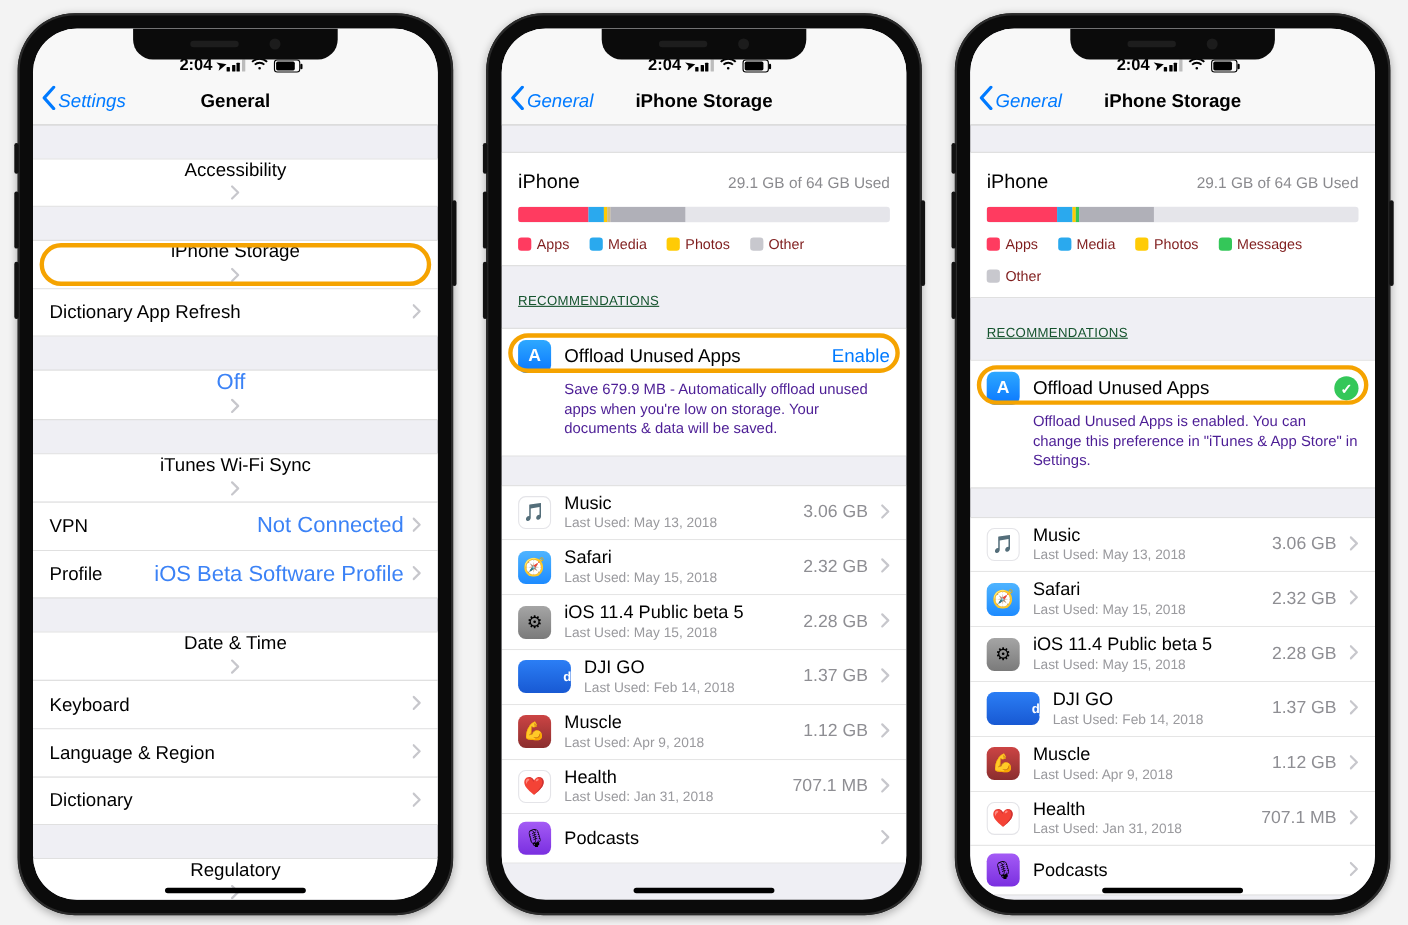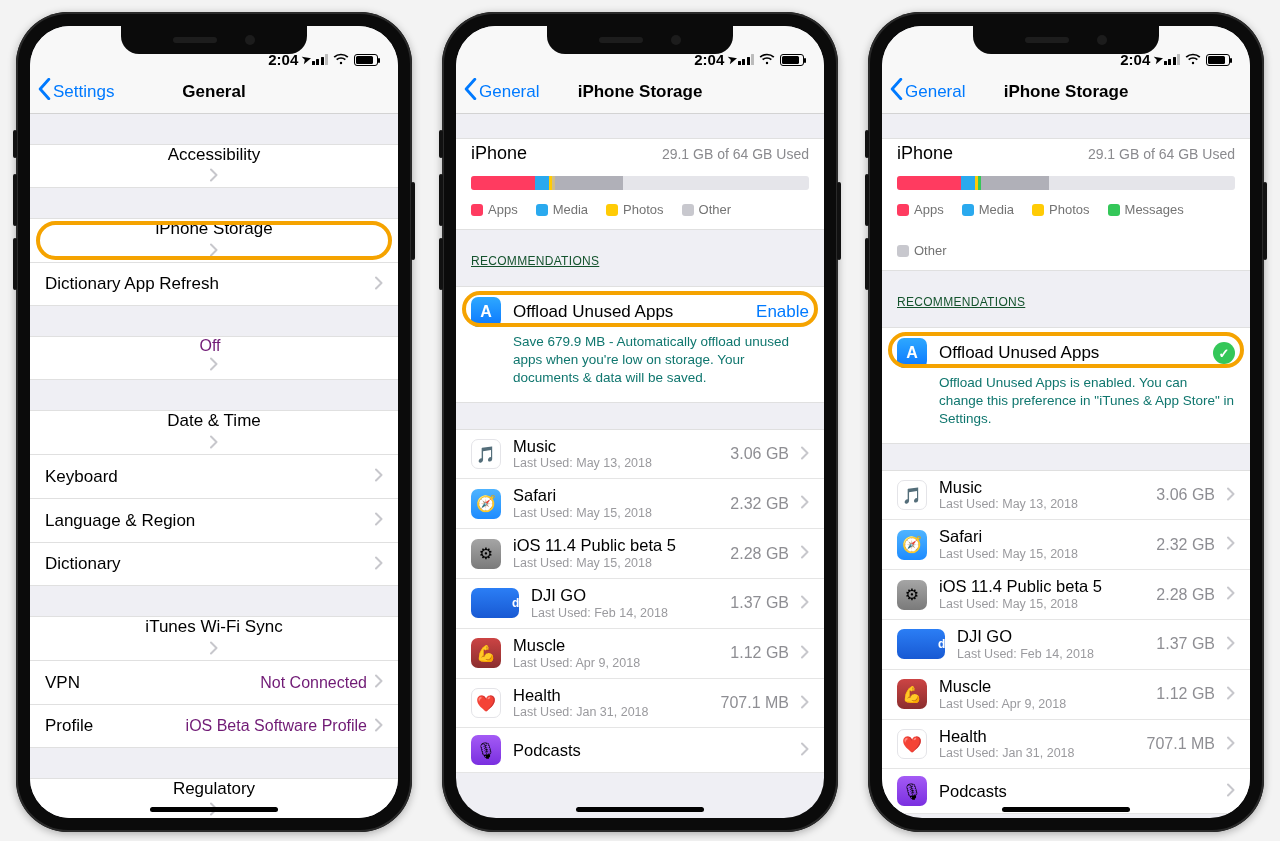--- a/index.html
+++ b/index.html
@@ -39,92 +39,92 @@
     z-index:5;
     display:flex; align-items:center; justify-content:center; gap:28px;
   }
   .speaker { width:44px; height:6px; background:#1d1d1d; border-radius:3px; }
   .cam { width:10px; height:10px; background:#1c1c1c; border-radius:50%; }
   .home-ind { position:absolute; bottom:6px; left:50%; transform:translateX(-50%);
     width:128px; height:5px; background:#000; border-radius:3px; z-index:5;}
 
   .status {
     height:44px; background:#f8f8f8;
-    display:flex; justify-content:flex-end; align-items:flex-end;
+    display:flex; justify-content:center; align-items:flex-end;
     padding:0 20px 2px 28px;
     font-size:15px; font-weight:600;
   }
   .status .left { display:flex; align-items:center; gap:4px;}
   .status .right { display:flex; align-items:center; gap:5px;}
   .bars { display:flex; align-items:flex-end; gap:1.5px; height:11px;}
   .bars span { width:3px; background:#000; border-radius:.5px;}
   .bars span:nth-child(1){height:4px;} .bars span:nth-child(2){height:6px;}
   .bars span:nth-child(3){height:8px;} .bars span:nth-child(4){height:11px; background:#bcbcbc;}
   .batt { position:relative; width:24px; height:12px; border:1px solid #000; border-radius:3px; }
   .batt:after{ content:""; position:absolute; right:-3px; top:3px; width:2px; height:5px; background:#000; border-radius:1px;}
   .batt .fill{ position:absolute; left:1px; top:1px; bottom:1px; width:76%; background:#000; border-radius:1.5px;}
 
   .nav {
     height:44px; background:#f8f8f8;
     border-bottom:1px solid rgba(0,0,0,.15);
     display:flex; align-items:center;
     position:relative;
     padding:0 8px;
   }
-  .nav .back { color:#007aff; font-size:17px; display:flex; align-items:center; gap:2px;}
+  .nav .back { color:#007aff; font-size:17px; display:flex; align-items:center; gap:2px;font-style:italic;}
   .nav .title { position:absolute; left:0; right:0; text-align:center; font-weight:600; font-size:17px; pointer-events:none;}
 
   .content { height:calc(100% - 88px); overflow:hidden; }
 
   .group { margin-top:30px; }
   .group.first { margin-top:30px; }
   .hdr { font-size:12px; color:#14532d; text-transform:uppercase;
     padding:6px 15px 18px; letter-spacing:.3px;text-decoration:underline;}
 
   .cell {
     background:#fff; min-height:44px;
     display:flex; align-items:center; padding:0 15px;
     position:relative; border-top:1px solid rgba(0,0,0,.12);
     font-size:17px;
   }
   .cell:last-child { border-bottom:1px solid rgba(0,0,0,.12); }
   .cell.first { border-top:1px solid rgba(0,0,0,.12);flex-direction:column; }
   .cell .lbl { flex:1; }
-  .cell .val { color:#701a75; font-size:16px; margin-right:8px;}
+  .cell .val { color:#3b82f6; font-size:20px; margin-right:8px;}
   .disclosure { color:#c7c7cc; font-size:18px; font-weight:300; }
 
   .highlight-ring {
     position:absolute; left:6px; right:6px; top:2px; bottom:2px;
     border:4px solid #f5a300; border-radius:20px; pointer-events:none;
   }
 
   
-  .storage-head { background:#fff; padding:4px 15px 12px; border-top:1px solid rgba(0,0,0,.12); border-bottom:1px solid rgba(0,0,0,.12);}
+  .storage-head { background:#fff; padding:16px 15px 12px; border-top:1px solid rgba(0,0,0,.12); border-bottom:1px solid rgba(0,0,0,.12);}
   .storage-head .row{ display:flex; justify-content:space-between; align-items:baseline;}
   .storage-head .dev { font-size:18px; font-weight:400;}
   .storage-head .used { color:#8a8a8e; font-size:14px;}
   .bar { margin-top:12px; height:14px; background:#e5e5ea; border-radius:3px; overflow:hidden; display:flex;}
   .seg{height:100%;}
-  .legend { display:flex; flex-wrap:wrap; gap:26px 18px; margin-top:12px; font-size:13px; color:#737373;}
+  .legend { display:flex; flex-wrap:wrap; gap:14px 18px; margin-top:12px; font-size:13px; color:#7f1d1d;}
   .legend .it{display:flex; align-items:center; gap:5px;}
   .sw{width:12px; height:12px; border-radius:3px;}
 
   .reco-cell{
     background:#fff; padding:10px 15px 14px;
     border-top:1px solid rgba(0,0,0,.12); border-bottom:1px solid rgba(0,0,0,.12);
     position:relative;
   }
   .reco-row{display:flex; align-items:center; gap:12px;}
   .reco-icon{width:30px;height:30px;border-radius:7px;background:linear-gradient(#2ea8ff,#0a77ff);
     display:flex;align-items:center;justify-content:center;color:#fff;font-weight:700;flex-shrink:0;}
   .reco-title{font-size:17px; flex:1;}
   .reco-action{color:#007aff; font-size:17px;}
   .reco-check{width:22px;height:22px;border-radius:50%;background:#34c759;
     display:flex;align-items:center;justify-content:center;color:#fff;font-size:13px;font-weight:700;}
-  .reco-sub{ font-size:13.5px; color:#0f766e; line-height:1.35; margin-left:42px; margin-top:6px;}
+  .reco-sub{ font-size:13.5px; color:#4c1d95; line-height:1.35; margin-left:42px; margin-top:6px;}
 
   .app-cell{ background:#fff; display:flex; align-items:center; padding:7px 15px; gap:12px;
     border-bottom:1px solid rgba(0,0,0,.1);}
   .app-list .app-cell:first-child{ border-top:1px solid rgba(0,0,0,.12);}
   .app-icon{width:30px;height:30px;border-radius:7px;flex-shrink:0;
     display:flex;align-items:center;justify-content:center;font-size:16px;}
   .app-icon.safari{background:linear-gradient(#4fb4ff,#1d8bff);}
   .app-icon.settings{background:linear-gradient(#a5a5a5,#7a7a7a);}
   .app-icon.dji{background:linear-gradient(#2b7ef5,#1859d3);color:#fff;font-size:12px;font-weight:700;padding-left:48px;}
   .app-icon.muscle{background:linear-gradient(#c44,#8b2e2e);}
@@ -204,61 +204,61 @@
           <div class="group">
             <div class="cell first">
               <span class="val">Off</span>
               <span class="disclosure"><svg width="8" height="14" viewBox="0 0 8 13">
                   <path d="M1 1l5.5 5.5L1 12" stroke="#c7c7cc" stroke-width="2" fill="none" stroke-linecap="round" stroke-linejoin="round"></path>
                 </svg></span>
             </div>
           </div>
           <div class="group">
             <div class="cell first">
-              <span class="lbl">Date &amp; Time</span>
-              <span class="disclosure"><svg width="8" height="14" viewBox="0 0 8 13">
-                  <path d="M1 1l5.5 5.5L1 12" stroke="#c7c7cc" stroke-width="2" fill="none" stroke-linecap="round" stroke-linejoin="round"></path>
-                </svg></span>
-            </div>
-            <div class="cell">
-              <span class="lbl">Keyboard</span>
-              <span class="disclosure"><svg width="8" height="14" viewBox="0 0 8 13">
-                  <path d="M1 1l5.5 5.5L1 12" stroke="#c7c7cc" stroke-width="2" fill="none" stroke-linecap="round" stroke-linejoin="round"></path>
-                </svg></span>
-            </div>
-            <div class="cell">
-              <span class="lbl">Language &amp; Region</span>
-              <span class="disclosure"><svg width="8" height="14" viewBox="0 0 8 13">
-                  <path d="M1 1l5.5 5.5L1 12" stroke="#c7c7cc" stroke-width="2" fill="none" stroke-linecap="round" stroke-linejoin="round"></path>
-                </svg></span>
-            </div>
-            <div class="cell">
-              <span class="lbl">Dictionary</span>
-              <span class="disclosure"><svg width="8" height="14" viewBox="0 0 8 13">
-                  <path d="M1 1l5.5 5.5L1 12" stroke="#c7c7cc" stroke-width="2" fill="none" stroke-linecap="round" stroke-linejoin="round"></path>
-                </svg></span>
-            </div>
-          </div>
-          <div class="group">
-            <div class="cell first">
               <span class="lbl">iTunes Wi-Fi Sync</span>
               <span class="disclosure"><svg width="8" height="14" viewBox="0 0 8 13">
                   <path d="M1 1l5.5 5.5L1 12" stroke="#c7c7cc" stroke-width="2" fill="none" stroke-linecap="round" stroke-linejoin="round"></path>
                 </svg></span>
             </div>
             <div class="cell">
               <span class="lbl">VPN</span>
               <span class="val">Not Connected</span>
               <span class="disclosure"><svg width="8" height="14" viewBox="0 0 8 13">
                   <path d="M1 1l5.5 5.5L1 12" stroke="#c7c7cc" stroke-width="2" fill="none" stroke-linecap="round" stroke-linejoin="round"></path>
                 </svg></span>
             </div>
             <div class="cell">
               <span class="lbl">Profile</span>
               <span class="val">iOS Beta Software Profile</span>
+              <span class="disclosure"><svg width="8" height="14" viewBox="0 0 8 13">
+                  <path d="M1 1l5.5 5.5L1 12" stroke="#c7c7cc" stroke-width="2" fill="none" stroke-linecap="round" stroke-linejoin="round"></path>
+                </svg></span>
+            </div>
+          </div>
+          <div class="group">
+            <div class="cell first">
+              <span class="lbl">Date &amp; Time</span>
+              <span class="disclosure"><svg width="8" height="14" viewBox="0 0 8 13">
+                  <path d="M1 1l5.5 5.5L1 12" stroke="#c7c7cc" stroke-width="2" fill="none" stroke-linecap="round" stroke-linejoin="round"></path>
+                </svg></span>
+            </div>
+            <div class="cell">
+              <span class="lbl">Keyboard</span>
+              <span class="disclosure"><svg width="8" height="14" viewBox="0 0 8 13">
+                  <path d="M1 1l5.5 5.5L1 12" stroke="#c7c7cc" stroke-width="2" fill="none" stroke-linecap="round" stroke-linejoin="round"></path>
+                </svg></span>
+            </div>
+            <div class="cell">
+              <span class="lbl">Language &amp; Region</span>
+              <span class="disclosure"><svg width="8" height="14" viewBox="0 0 8 13">
+                  <path d="M1 1l5.5 5.5L1 12" stroke="#c7c7cc" stroke-width="2" fill="none" stroke-linecap="round" stroke-linejoin="round"></path>
+                </svg></span>
+            </div>
+            <div class="cell">
+              <span class="lbl">Dictionary</span>
               <span class="disclosure"><svg width="8" height="14" viewBox="0 0 8 13">
                   <path d="M1 1l5.5 5.5L1 12" stroke="#c7c7cc" stroke-width="2" fill="none" stroke-linecap="round" stroke-linejoin="round"></path>
                 </svg></span>
             </div>
           </div>
           <div class="group">
             <div class="cell first">
               <span class="lbl">Regulatory</span>
               <span class="disclosure"><svg width="8" height="14" viewBox="0 0 8 13">
                   <path d="M1 1l5.5 5.5L1 12" stroke="#c7c7cc" stroke-width="2" fill="none" stroke-linecap="round" stroke-linejoin="round"></path>

